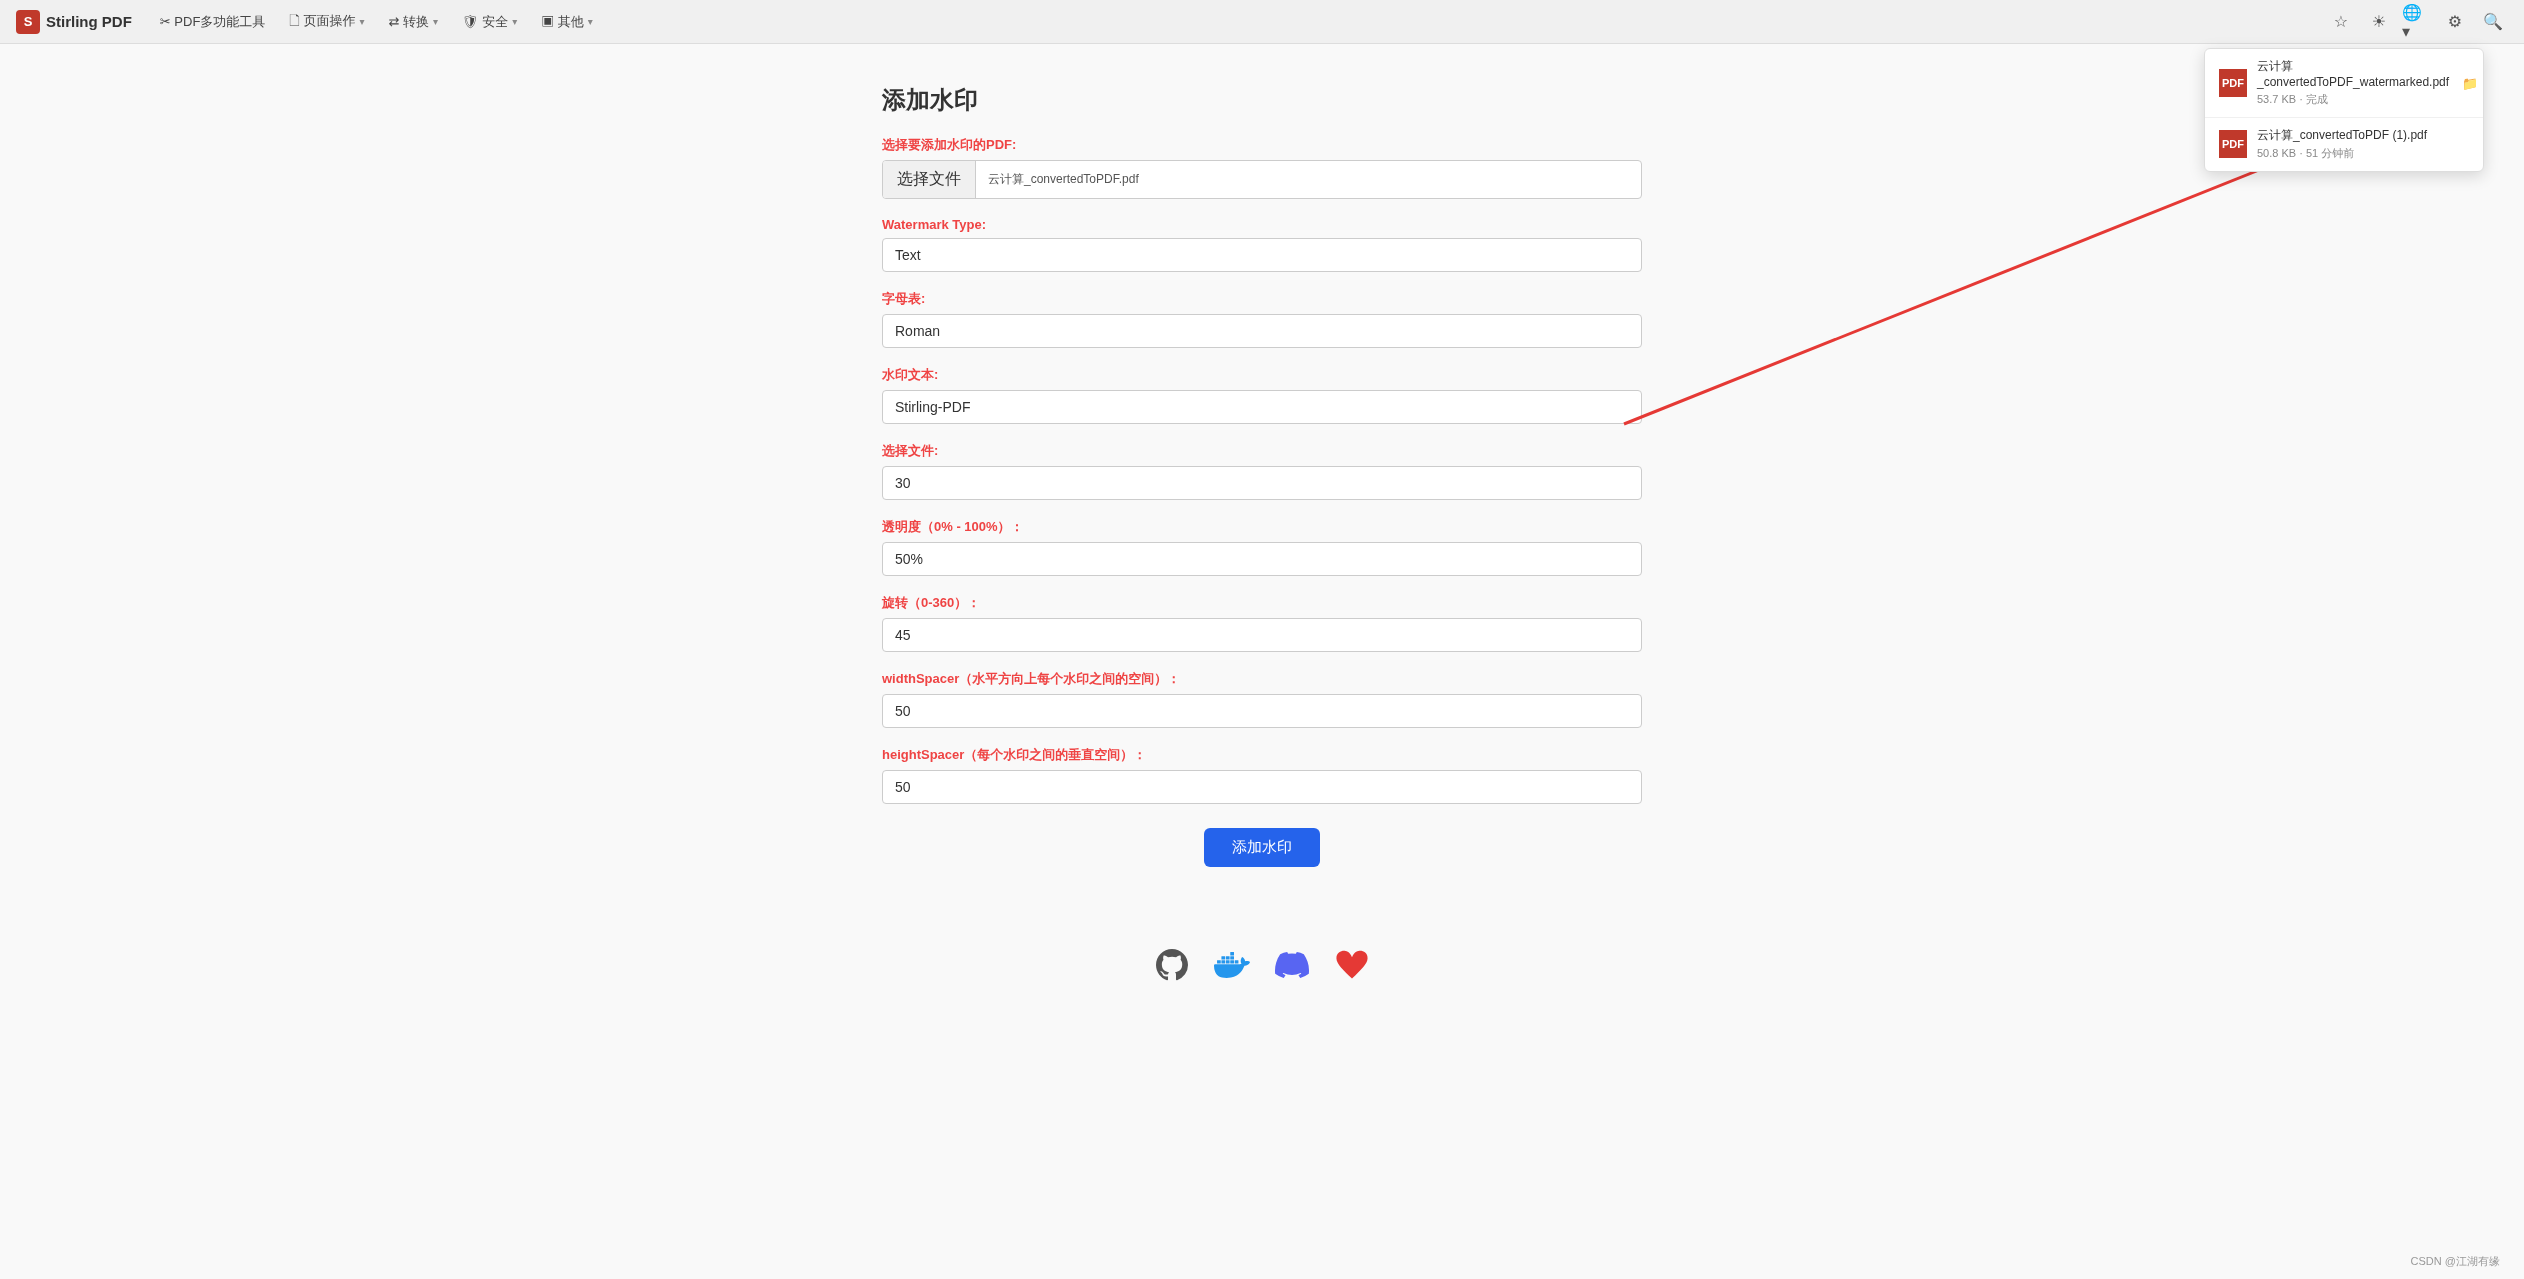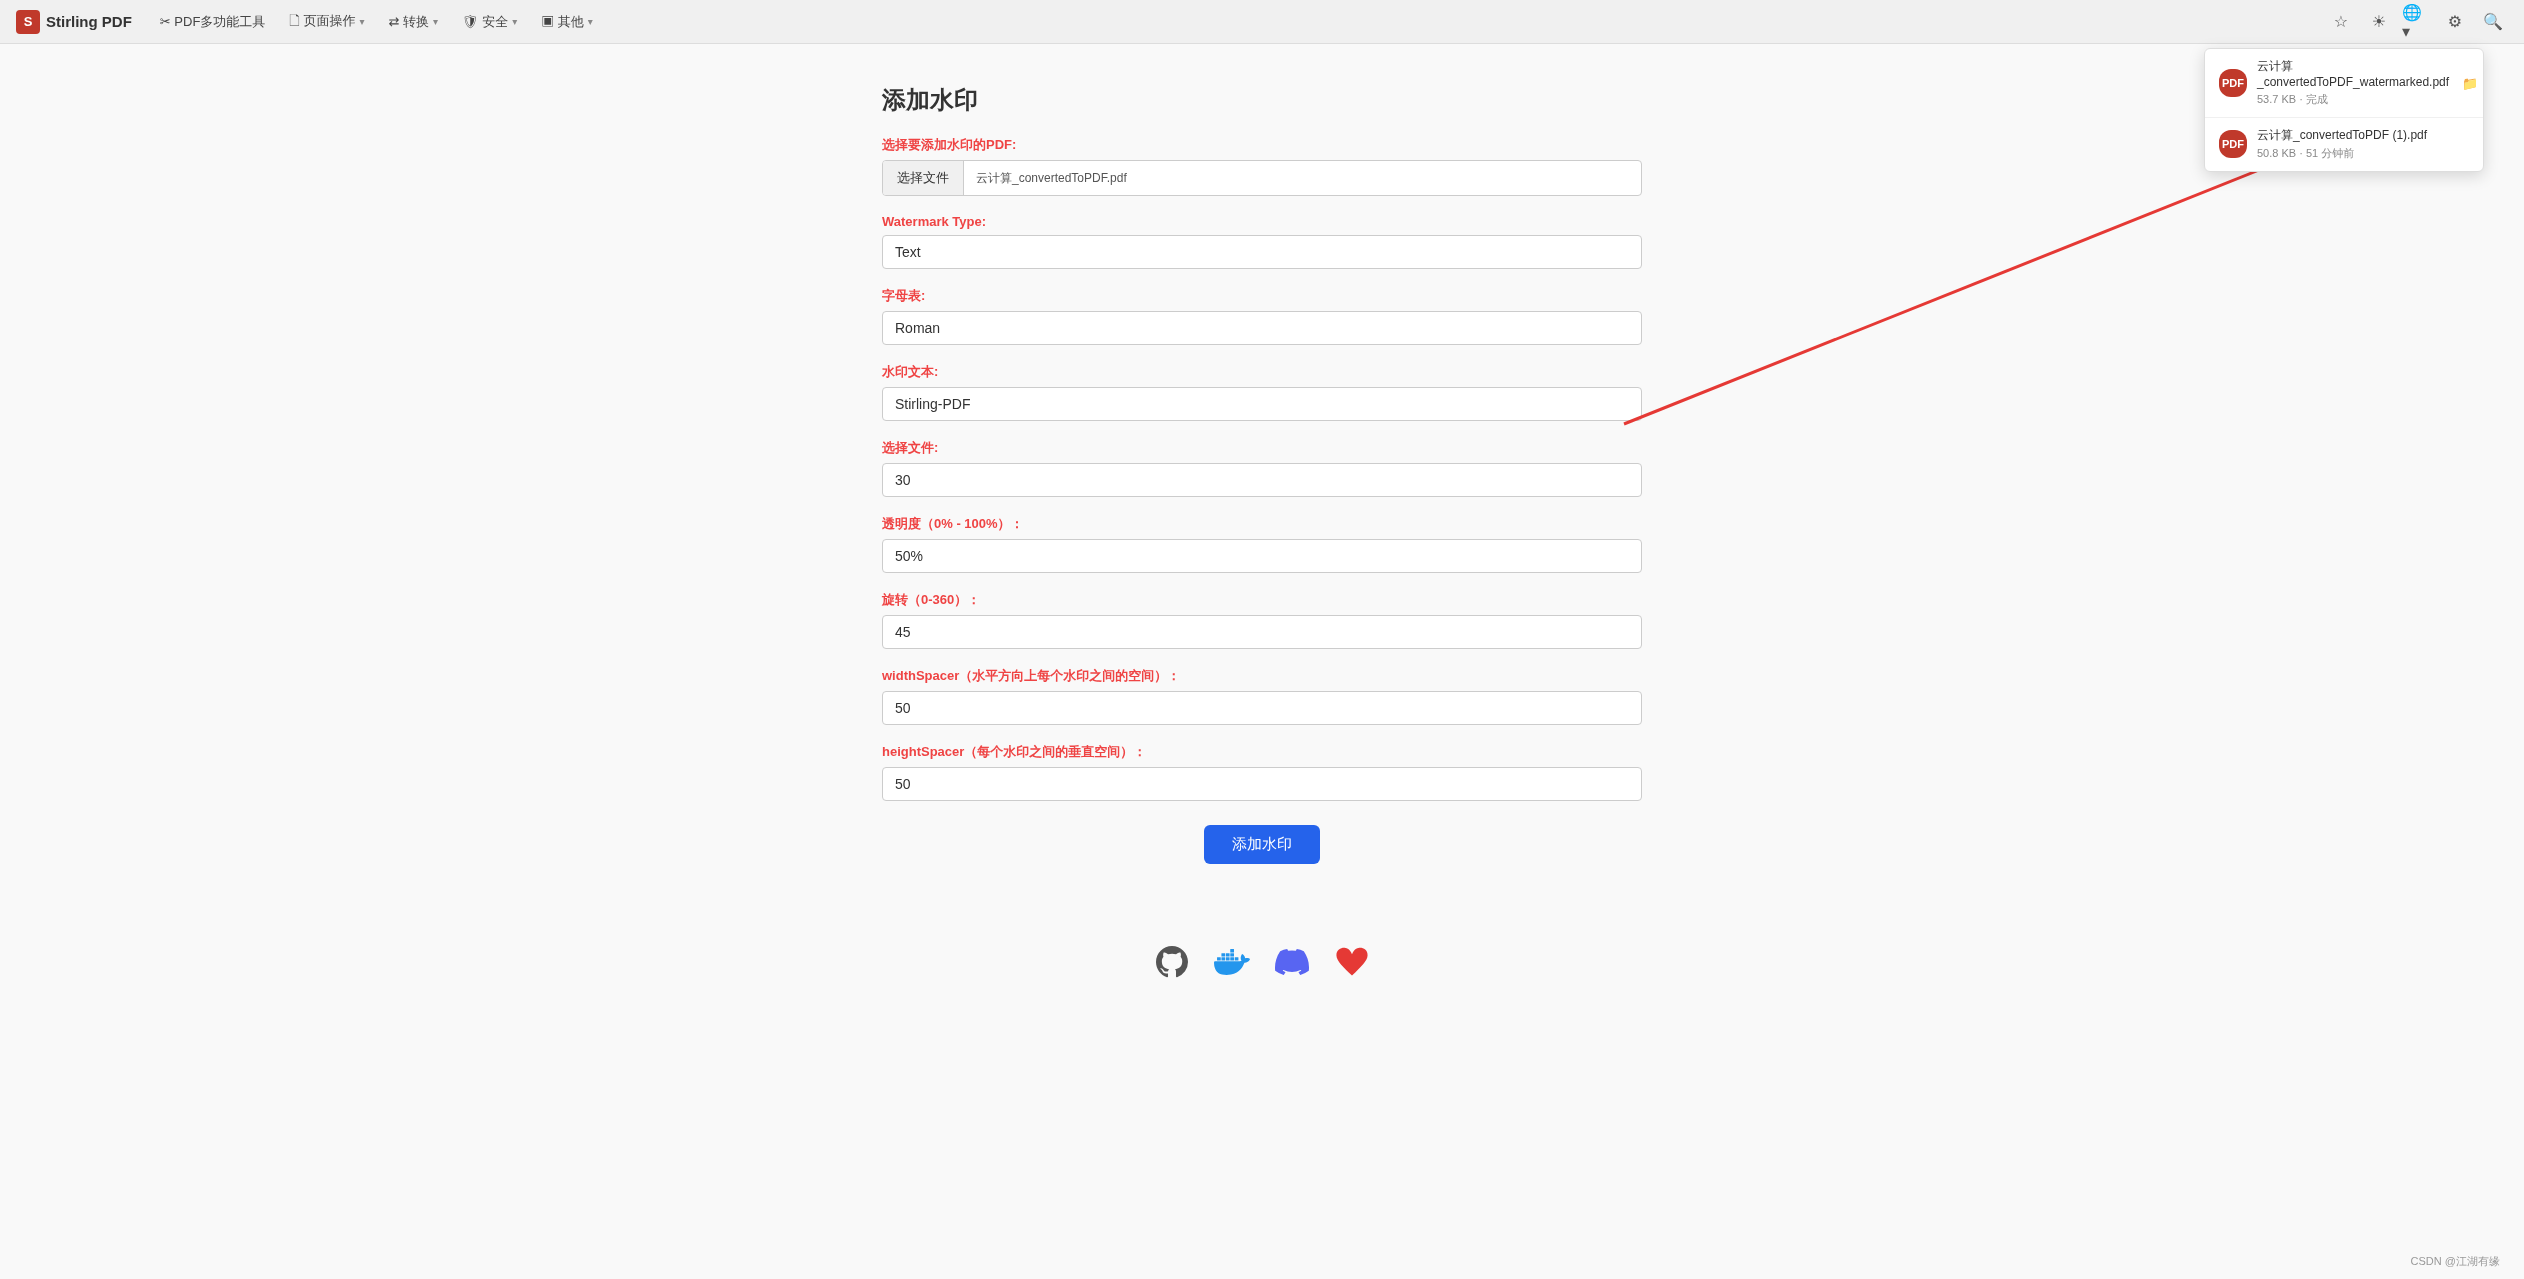--- a/index.html
+++ b/index.html
@@ -90,21 +90,21 @@
       gap: 10px;
       padding: 10px 14px;
       border-bottom: 1px solid #f0f0f0;
       cursor: pointer;
     }
     .download-item:last-child { border-bottom: none; }
     .download-pdf-icon {
       width: 28px;
       height: 28px;
       background: #c0392b;
-      border-radius: 12px;
+      border-radius: 0;
       display: flex;
       align-items: center;
       justify-content: center;
       color: white;
       font-weight: bold;
       font-size: 11px;
       flex-shrink: 0;
     }
     .download-info { flex: 1; }
     .download-filename {
@@ -196,21 +196,21 @@
       width: 100%;
       border: 1px solid #ccc;
       border-radius: 4px;
       overflow: hidden;
       background: white;
     }
     .file-btn {
       padding: 8px 14px;
       background: #f0f0f0;
       border-right: 1px solid #ccc;
-      font-size: 13px;
+      font-size: 16px;
       color: #333;
       cursor: pointer;
       white-space: nowrap;
       flex-shrink: 0;
     }
     .file-name {
       padding: 8px 12px;
       font-size: 12px;
       color: #555;
       flex: 1;

